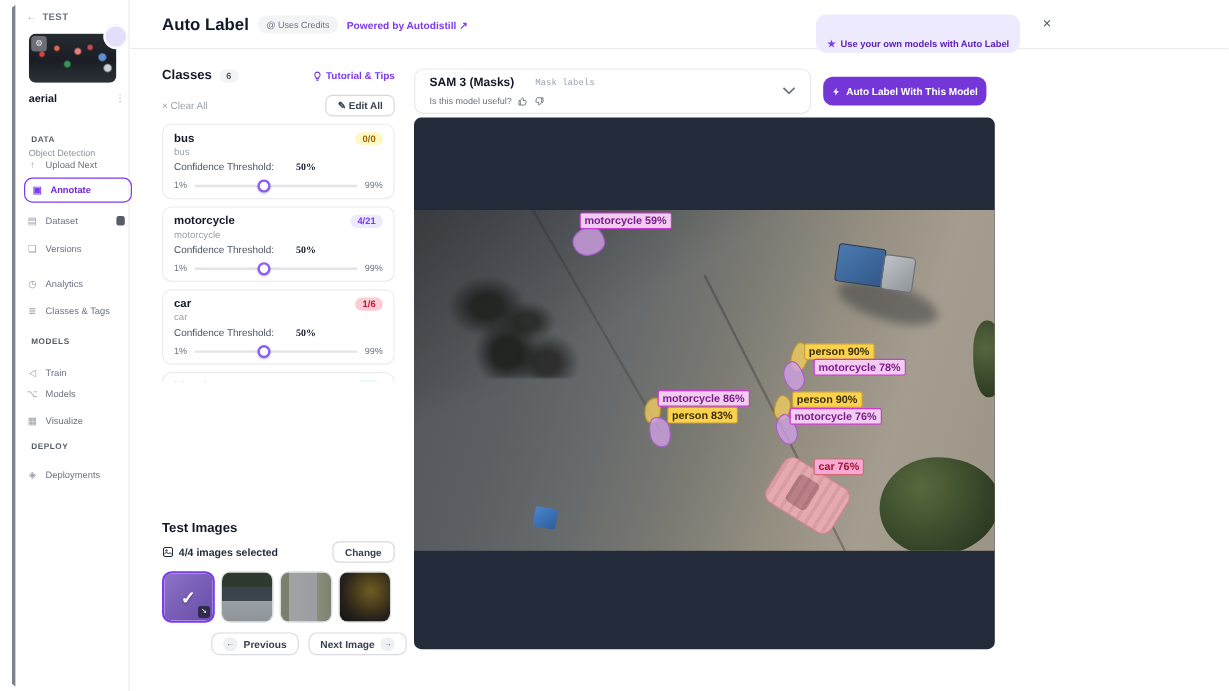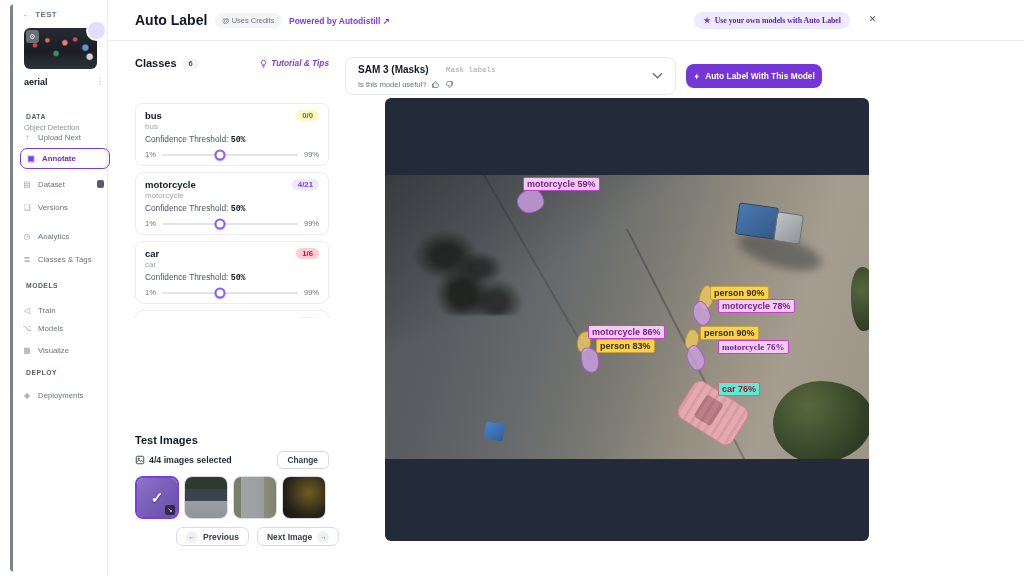--- a/index.html
+++ b/index.html
@@ -40,48 +40,48 @@
       color:#6d28d9; font-weight:bold; }
   .sb-item.active .ic { color:#7c3aed; }
   .sb-mini-badge { margin-left:auto; margin-right:4px; width:7px; height:8px; border-radius:2px; background:#565d68; }
 
   
   .main-header { position:absolute; left:109px; top:0; width:915px; height:41px; background:#fff; border-bottom:1px solid #ececf0; }
   .hdr-title { position:absolute; left:26px; top:12px; font-size:14px; font-weight:bold; color:#111827; }
   .credits-pill { position:absolute; left:106px; top:13px; height:15px; padding:0 7px; border-radius:8px; background:#f3f4f6;
       color:#6b7280; font-size:7.5px; line-height:15px; }
   .powered-link { position:absolute; left:180px; top:16px; font-size:8.5px; font-weight:bold; color:#7c3aed; }
-  .promo-pill { position:absolute; right:174px; top:12px; height:17px; padding:0 9px; border-radius:9px; background:#ede9fe;
-      color:#5b21b6; font-size:7.8px; font-weight:bold; line-height:17px;font-family:Liberation Serif, serif; }
+  .promo-pill { position:absolute; right:174px; top:12px; height:28px; padding:16px 9px; border-radius:9px; background:#ede9fe;
+      color:#5b21b6; font-size:7.8px; font-weight:bold; line-height:17px; }
   .promo-pill .star { color:#7c3aed; margin-right:4px; font-size:8px; }
   .hdr-close { position:absolute; right:148px; top:12px; font-size:12px; color:#4b5563; cursor:pointer; }
 
   
   .classes-head { position:absolute; left:135px; top:57px; width:194px; display:flex; align-items:center; }
   .classes-title { font-size:11px; font-weight:bold; color:#111827; }
   .classes-count { margin-left:6px; background:#f3f4f6; color:#4b5563; font-size:7.5px; font-weight:bold;
       padding:1px 6px; border-radius:8px; }
-  .tutorial-link { margin-left:auto; font-size:8.3px; font-weight:bold; color:#7c3aed; display:flex; align-items:center; gap:3px;font-style:italic; }
+  .tutorial-link { margin-left:auto; font-size:8.3px; font-weight:bold; color:#7c3aed; display:flex; align-items:center; gap:3px; }
   .classes-actions { position:absolute; left:135px; top:79px; width:194px; display:flex; align-items:center; }
   .clear-all { font-size:8.3px; color:#9ca3af; }
   .edit-all-btn { margin-left:auto; height:18px; padding:0 9px; border:1px solid #d6d9de; border-radius:6px; background:#fff;
       font-size:8.3px; font-weight:bold; color:#374151; line-height:16px; }
   .class-list { position:absolute; left:135px; top:103px; width:194px; height:215px; overflow:hidden;
       display:flex; flex-direction:column; gap:6px; }
   .class-card { flex:0 0 55px; border:1px solid #ececf0; border-radius:8px; background:#fff; padding:6px 9px; }
   .cc-head { display:flex; justify-content:space-between; align-items:center; }
   .cc-name { font-size:9.5px; font-weight:bold; color:#111827; }
   .cc-badge { font-size:7.8px; font-weight:bold; padding:1px 6px; border-radius:8px; }
   .badge-yellow { background:#fef9c3; color:#a16207;text-align:center; }
   .badge-purple { background:#ede9fe; color:#7c3aed; }
   .badge-red { background:#fecdd3; color:#be123c; }
   .badge-cyan { background:#cffafe; color:#0891b2; }
   .cc-sub { font-size:8px; color:#9ca3af; margin-top:1px; }
   .cc-thresh { font-size:8.3px; color:#4b5563; margin-top:3px; }
-  .cc-thresh b { font-family:Liberation Mono, monospace; font-size:8.3px; color:#111827; }
+  .cc-thresh b { font-family:Liberation Serif, serif; font-size:8.3px; color:#111827;margin-left:16px; }
   .slider-row { display:flex; align-items:center; gap:6px; margin-top:6px; font-size:7.5px; color:#6b7280; }
   .slider-track { flex:1; height:2px; background:#e2e4e9; border-radius:2px; position:relative; }
   .slider-thumb { position:absolute; left:43%; top:50%; transform:translate(-50%,-50%); width:11px; height:11px;
       background:#fff; border:2px solid #8b5cf6; border-radius:50%; box-shadow:0 1px 2px rgba(0,0,0,.2); }
 
   
   .ti-title { position:absolute; left:135px; top:434px; font-size:11px; font-weight:bold; color:#111827; }
   .ti-row { position:absolute; left:135px; top:451px; width:194px; display:flex; align-items:center; }
   .ti-selected { font-size:8.8px; font-weight:bold; color:#1f2937; display:flex; align-items:center; gap:4px; }
   .change-btn { margin-left:auto; height:18px; padding:0 10px; border:1px solid #d6d9de; border-radius:6px; background:#fff;
@@ -111,21 +111,21 @@
   .model-card { position:absolute; left:345px; top:57px; width:331px; height:38px; border:1px solid #e7e8ec;
       border-radius:8px; background:#fff; }
   .model-name { position:absolute; left:12px; top:6px; font-size:10px; font-weight:bold; color:#111827; }
   .model-tag { position:absolute; left:100px; top:8px; font-size:7.5px; color:#9ca3af; font-family:"Liberation Mono", monospace; }
   .model-feedback { position:absolute; left:12px; top:22px; font-size:7.5px; color:#6b7280; display:flex; gap:5px; align-items:center; }
   .chev { position:absolute; right:12px; top:14px; }
   .auto-btn { position:absolute; left:686px; top:64px; width:136px; height:24px; border-radius:8px; background:#7436d6;
       color:#fff; font-size:8.4px; font-weight:bold; display:flex; align-items:center; justify-content:center; gap:4px; }
 
   
-  .canvas-area { position:absolute; left:345px; top:98px; width:484px; height:443px; background:#232b3a; border-radius:6px; overflow:hidden;margin-left:40px; }
+  .canvas-area { position:absolute; left:345px; top:98px; width:484px; height:443px; background:#232b3a; border-radius:6px; overflow:hidden; }
   .photo { position:absolute; left:0; top:77px; width:484px; height:284px; overflow:hidden;
       background:linear-gradient(108deg,#515458 0%,#5b5f63 22%,#696c6c 38%,#7b7a73 52%,#948e80 66%,#a59e90 80%,#9c9587 100%); }
   .photo-shadow { position:absolute; left:-40px; top:-50px; width:420px; height:170px; transform:rotate(-14deg);
       background:linear-gradient(160deg, rgba(28,30,34,.55), rgba(28,30,34,0) 65%); filter:blur(6px); }
   .crack1 { position:absolute; left:300px; top:40px; width:2px; height:260px; background:rgba(20,22,25,.28); transform:rotate(-27deg); }
   .crack2 { position:absolute; left:150px; top:-20px; width:1.5px; height:220px; background:rgba(20,22,25,.2); transform:rotate(-30deg); }
   .debris { position:absolute; left:28px; top:55px; width:110px; height:85px;
       background:
        radial-gradient(ellipse at 30% 30%, rgba(25,28,24,.8) 0 12%, transparent 30%),
        radial-gradient(ellipse at 60% 45%, rgba(30,32,28,.75) 0 10%, transparent 26%),
@@ -153,21 +153,21 @@
 
   .mask { position:absolute; }
   .mask.purple { background:rgba(206,160,228,.8); border:1px solid #a85fcb; }
   .mask.yellow { background:rgba(233,199,98,.85); border:1px solid #b9932f; }
   .blob-a { border-radius:62% 38% 55% 45% / 48% 60% 40% 52%; }
   .blob-b { border-radius:40% 60% 45% 55% / 58% 42% 58% 42%; }
 
   .det { position:absolute; font-size:9px; font-weight:bold; padding:0 3px; line-height:12px; border-radius:2px; white-space:nowrap; }
   .det.moto { background:#f3cdf1; color:#7c1d8c; border:1px solid #c93bd4; }
   .det.person { background:#fbd24e; color:#3a2c05; border:1px solid #c5a13a; }
-  .det.car { background:#5eead4; color:#a11430; border:1px solid #d26a78; }
+  .det.car { background:#f9a8d4; color:#a11430; border:1px solid #d26a78; }
 
   .icon-svg { display:inline-block; vertical-align:middle; }
 </style>
 </head>
 <body>
 
 <div class="page">
 
   <div class="scroll-strip"></div>
 
@@ -243,20 +243,24 @@
 
   <div class="classes-head">
     <span class="classes-title">Classes</span>
     <span class="classes-count">6</span>
     <span class="tutorial-link">
       <svg class="icon-svg" width="9" height="9" viewBox="0 0 24 24" fill="none" stroke="#7c3aed" stroke-width="2.4">
           <path d="M9 18h6M10 21.5h4M12 3a6 6 0 0 0-3.7 10.7c.5.4.7 1 .7 1.6v.7h6v-.7c0-.6.2-1.2.7-1.6A6 6 0 0 0 12 3z"></path>
         </svg>
       <span>Tutorial &amp; Tips</span>
     </span>
+  </div>
+  <div class="classes-actions">
+    <span class="clear-all">× Clear All</span>
+    <span class="edit-all-btn">✎ Edit All</span>
   </div>
 
   <div class="class-list">
     <div class="class-card">
       <div class="cc-head">
         <span class="cc-name">bus</span>
         <span class="cc-badge badge-yellow">0/0</span>
       </div>
       <div class="cc-sub">bus</div>
       <div class="cc-thresh"><span>Confidence Threshold:</span> <b>50%</b></div>
@@ -395,17 +399,17 @@
       <div class="mask yellow blob-b" style="left:300px;top:154px;width:14px;height:22px;transform:rotate(10deg);"></div>
       <div class="mask purple blob-a" style="left:302px;top:170px;width:17px;height:26px;transform:rotate(-20deg);"></div>
     </div>
 
     <div class="det moto" style="left:138px;top:79px;">motorcycle 59%</div>
     <div class="det person" style="left:325px;top:188px;">person 90%</div>
     <div class="det moto" style="left:333px;top:201px;">motorcycle 78%</div>
     <div class="det moto" style="left:203px;top:227px;">motorcycle 86%</div>
     <div class="det person" style="left:211px;top:241px;">person 83%</div>
     <div class="det person" style="left:315px;top:228px;">person 90%</div>
-    <div class="det moto" style="left:333px;top:242px;font-family:Liberation Serif, serif;">motorcycle 76%</div>
+    <div class="det moto" style="left:313px;top:242px;">motorcycle 76%</div>
     <div class="det car" style="left:333px;top:284px;">car 76%</div>
   </div>
 
 </div>
 
 </body></html>

